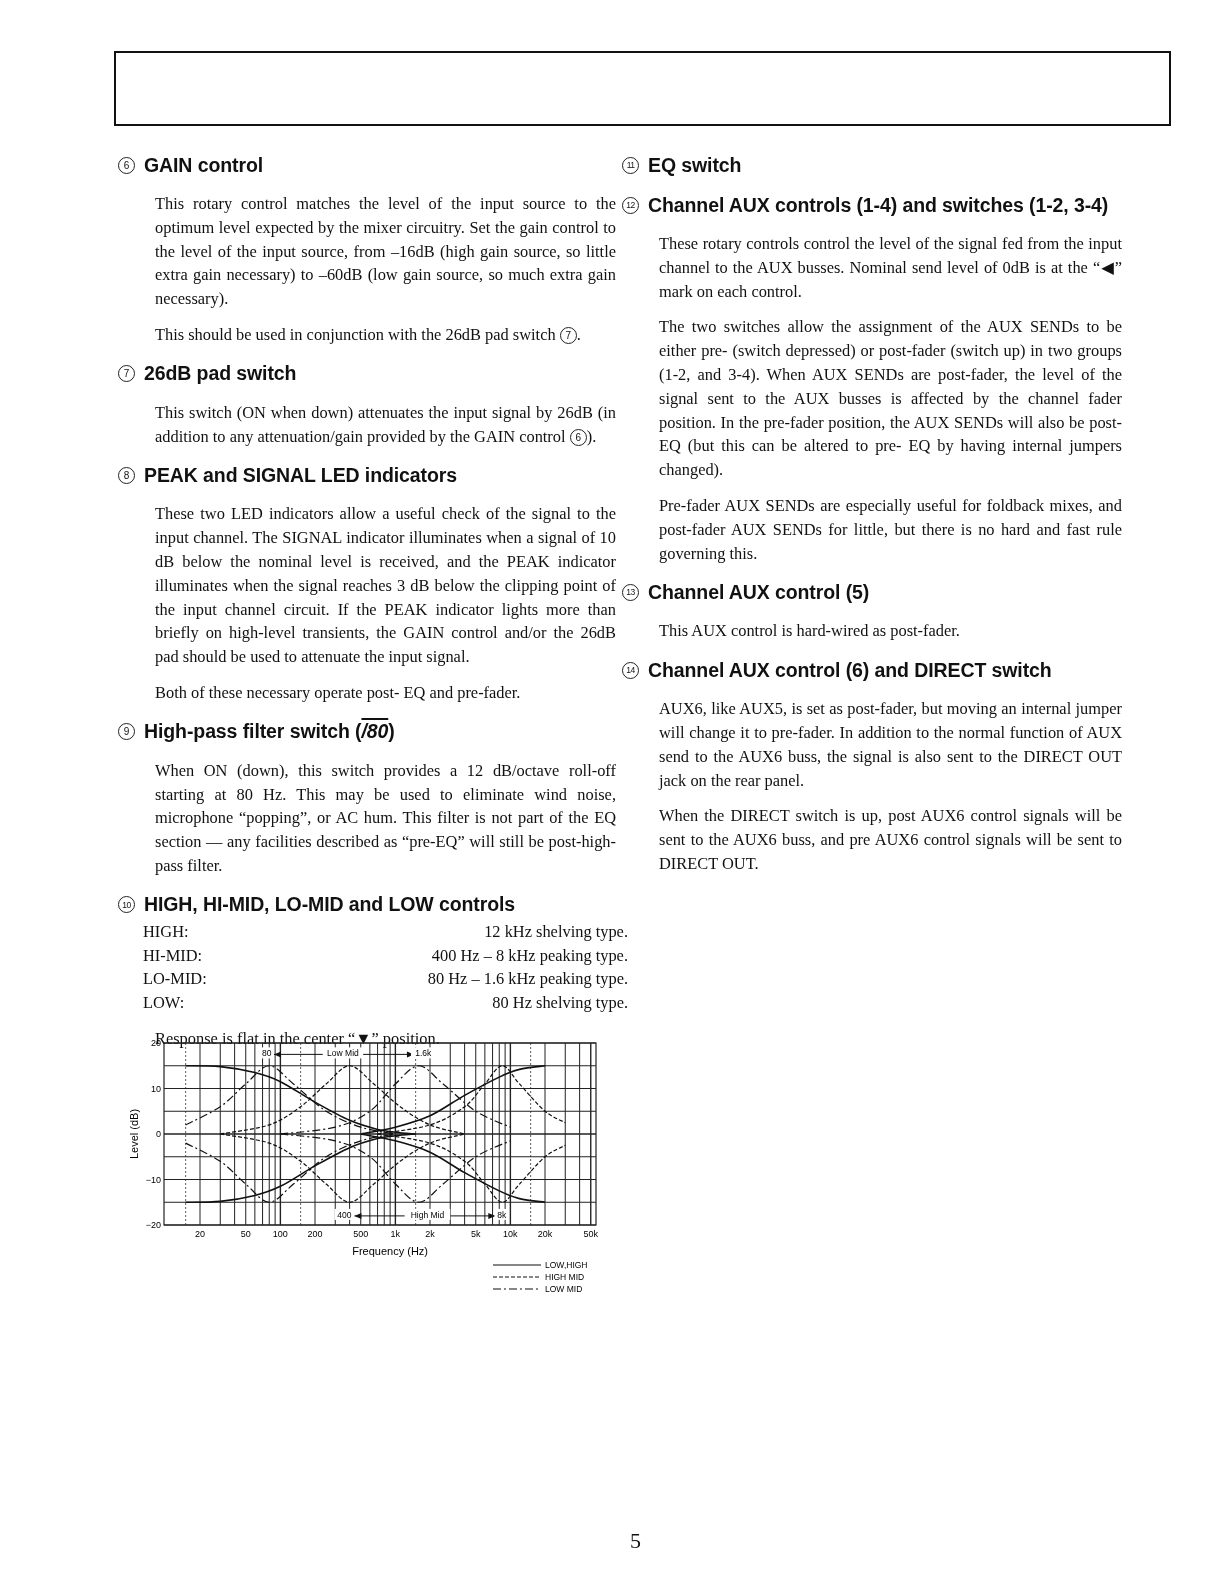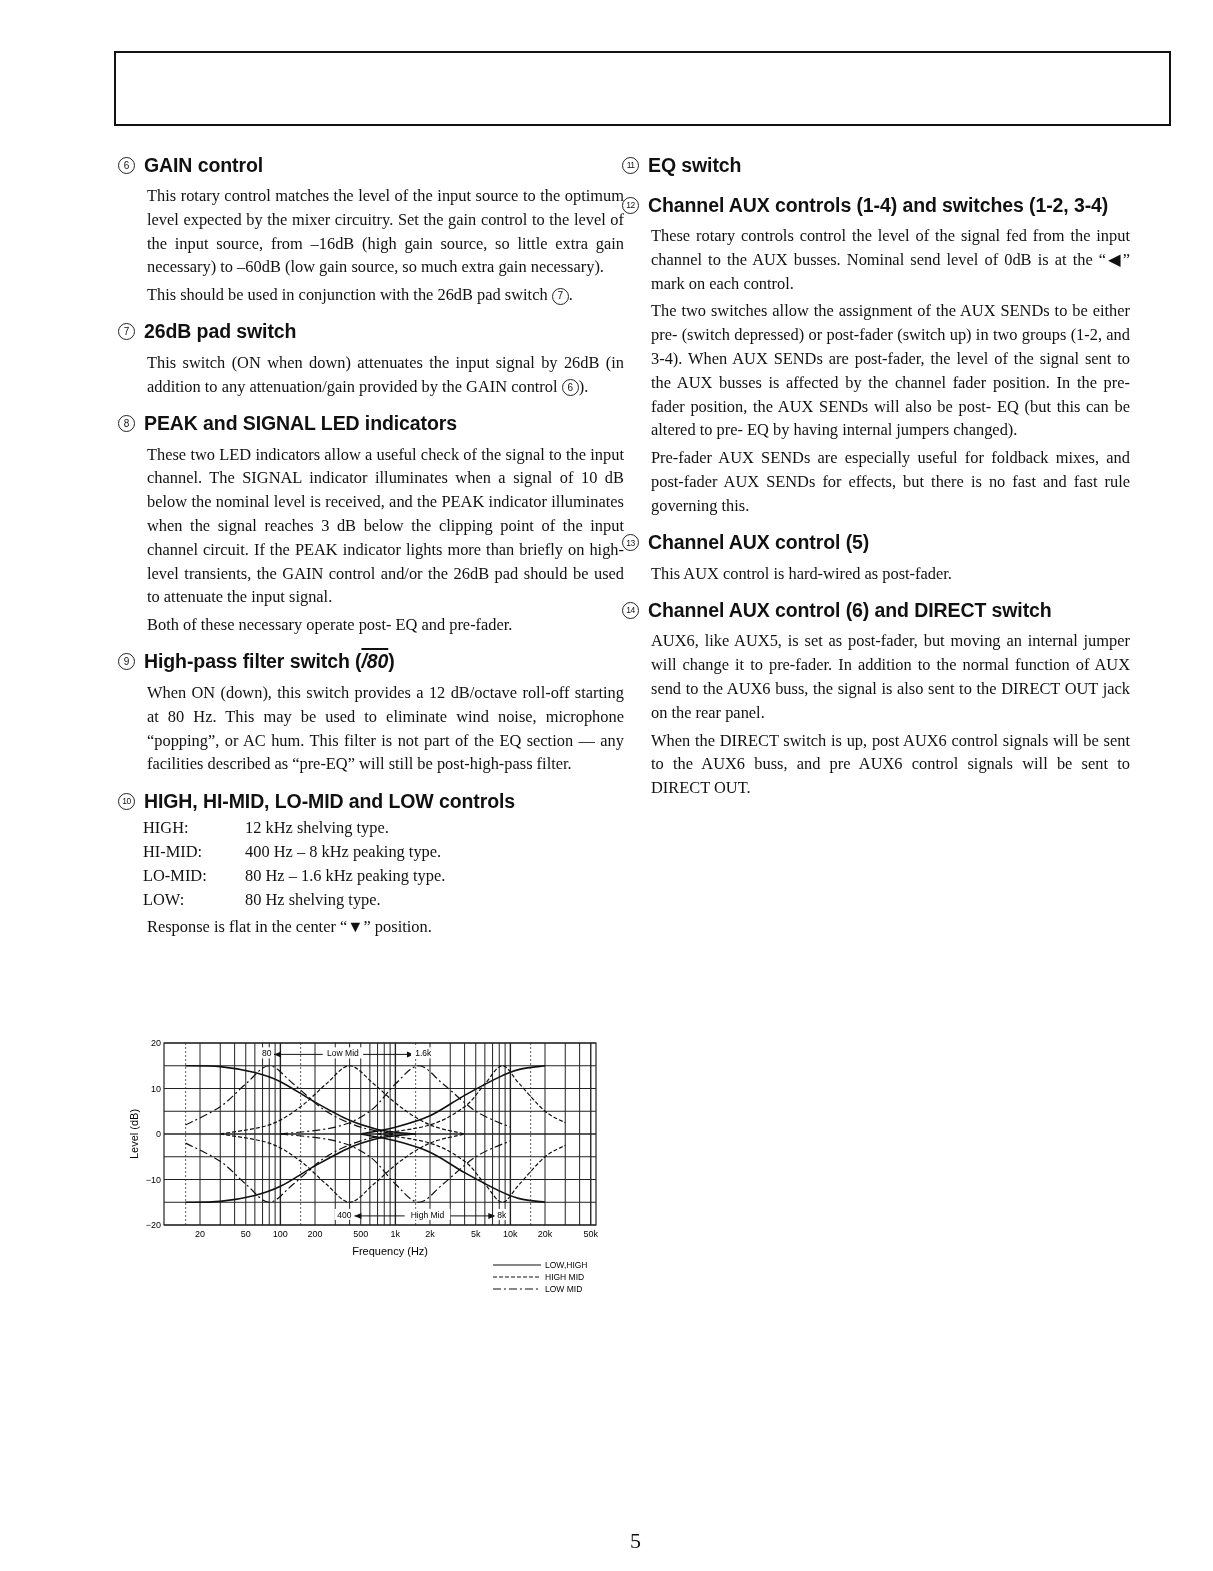--- a/index.html
+++ b/index.html
@@ -6,23 +6,23 @@
   body { width: 1213px; height: 1571px; position: relative; overflow: hidden; color: #111; }
   #header-box { position: absolute; left: 114px; top: 51px; width: 1053px; height: 71px; border: 2px solid #111; }
   .col { position: absolute; top: 150px; }
   #col-left { left: 118px; width: 510px; }
   #col-right { left: 622px; width: 512px; }
   .section { margin-bottom: 10px; }
   .sec-head { display: flex; align-items: center; font-family: "Liberation Sans", "DejaVu Sans", sans-serif; font-weight: bold; font-size: 19.5px; height: 30px; letter-spacing: -0.1px; }
   .num { display: inline-flex; align-items: center; justify-content: center; width: 15px; height: 15px; border: 1px solid #222; border-radius: 50%; font-family: "Liberation Sans", "DejaVu Sans", sans-serif; font-weight: normal; font-size: 10px; margin-right: 9px; flex: none; }
   .num.two { font-size: 8.5px; letter-spacing: -0.6px; }
   .para { font-family: "Liberation Serif", "DejaVu Serif", serif; font-size: 16.4px; line-height: 23.8px; margin-left: 25px; text-align: justify; }
-  .para p { margin: 4px; }
+  .para p { margin: 12px; }
   .hp-ov { text-decoration: overline; text-decoration-thickness: 2px; font-style: italic; }
-  .eq-row { display: flex; }
+  .eq-row { display: flex; justify-content: space-between; }
   .eq-row .k { width: 102px; }
   .inline-num { display: inline-flex; align-items: center; justify-content: center; width: 15px; height: 15px; border: 1px solid #222; border-radius: 50%; font-family: "Liberation Sans", "DejaVu Sans", sans-serif; font-size: 10px; vertical-align: 1px; }
   #chart { position: absolute; left: 118px; top: 1030px; width: 500px; height: 280px; }
   #page-number { position: absolute; left: 630px; top: 1528px; font-family: "Liberation Serif", "DejaVu Serif", serif; font-size: 22px; }
 </style>
 </head>
 <body>
 
 <div id="header-box"></div>
 
@@ -108,21 +108,21 @@
   </div>
 
   <div class="section">
     <div class="sec-head">
       <span class="num two">12</span>
       <span>Channel AUX controls (1-4) and switches (1-2, 3-4)</span>
     </div>
     <div class="para">
       <p>These rotary controls control the level of the signal fed from the input channel to the AUX busses. Nominal send level of 0dB is at the “◀” mark on each control.</p>
       <p>The two switches allow the assignment of the AUX SENDs to be either pre- (switch depressed) or post-fader (switch up) in two groups (1-2, and 3-4). When AUX SENDs are post-fader, the level of the signal sent to the AUX busses is affected by the channel fader position. In the pre-fader position, the AUX SENDs will also be post- EQ (but this can be altered to pre- EQ by having internal jumpers changed).</p>
-      <p>Pre-fader AUX SENDs are especially useful for foldback mixes, and post-fader AUX SENDs for effects, but there is no fast and fast rule governing this.</p>
+      <p>Pre-fader AUX SENDs are especially useful for foldback mixes, and post-fader AUX SENDs for little, but there is no hard and fast rule governing this.</p>
     </div>
   </div>
 
   <div class="section">
     <div class="sec-head">
       <span class="num two">13</span>
       <span>Channel AUX control (5)</span>
     </div>
     <div class="para">
       <p>This AUX control is hard-wired as post-fader.</p>

